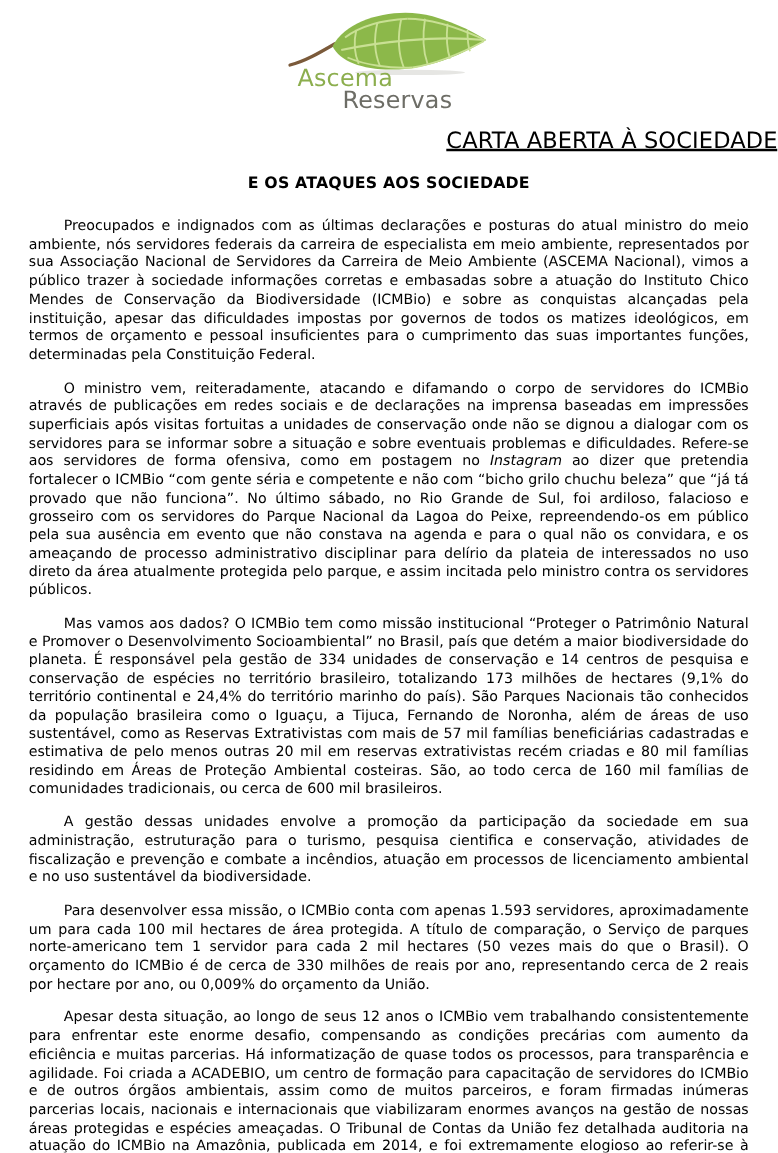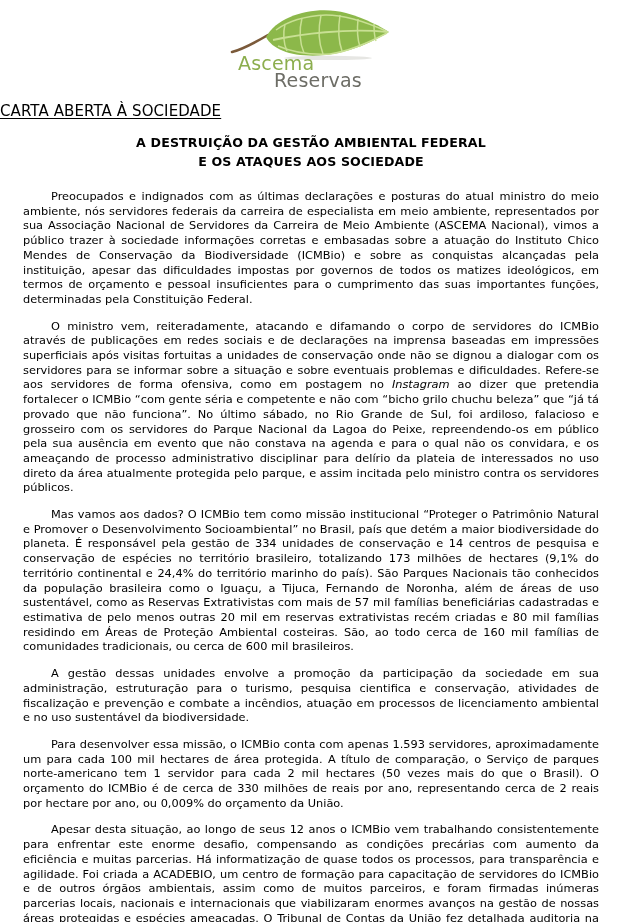--- a/index.html
+++ b/index.html
@@ -65,25 +65,26 @@
     top: 17px;
     font-family: "DejaVu Sans", "Liberation Sans", sans-serif;
     font-size: 19px;
     letter-spacing: 0.2px;
     color: #6d6d66;
     white-space: nowrap;
   }
 
   
   .doc-heading {
-    text-align: left;
+    text-align: right;
     margin: 8px 0 0 0;
-    font-size: 15px;
+    font-size: 18px;
     font-weight: 400;
     letter-spacing: 0.1px;
+    text-decoration: underline;
   }
   .doc-heading span {
     text-decoration: underline;
     text-underline-offset: 2px;
   }
   .doc-title {
     text-align: center;
     margin: 13px 0 0 0;
     font-size: 12.6px;
     font-weight: bold;
@@ -154,21 +155,20 @@
       </div>
 
     </div>
   </div>
 
   <h1 class="doc-heading">
     <span>CARTA ABERTA À SOCIEDADE</span>
   </h1>
 
   <h2 class="doc-title">
-    <span class="doc-title-line">A DESTRUIÇÃO DA GESTÃO AMBIENTAL FEDERAL</span>
     <span class="doc-title-line">E OS ATAQUES AOS SOCIEDADE</span>
   </h2>
 
   <div class="body-copy">
 
     <p class="para">Preocupados e indignados com as últimas declarações e posturas do atual ministro do meio ambiente, nós servidores federais da carreira de especialista em meio ambiente, representados por sua Associação Nacional de Servidores da Carreira de Meio Ambiente (ASCEMA Nacional), vimos a público trazer à sociedade informações corretas e embasadas sobre a atuação do Instituto Chico Mendes de Conservação da Biodiversidade (ICMBio) e sobre as conquistas alcançadas pela instituição, apesar das dificuldades impostas por governos de todos os matizes ideológicos, em termos de orçamento e pessoal insuficientes para o cumprimento das suas importantes funções, determinadas pela Constituição Federal.</p>
 
     <p class="para"><span>O ministro vem, reiteradamente, atacando e difamando o corpo de servidores do ICMBio através de publicações em redes sociais e de declarações na imprensa baseadas em impressões superficiais após visitas fortuitas a unidades de conservação onde não se dignou a dialogar com os servidores para se informar sobre a situação e sobre eventuais problemas e dificuldades. Refere-se aos servidores de forma ofensiva, como em postagem no </span><em class="it">Instagram</em><span> ao dizer que pretendia fortalecer o ICMBio “com gente séria e competente e não com “bicho grilo chuchu beleza” que “já tá provado que não funciona”. No último sábado, no Rio Grande de Sul, foi ardiloso, falacioso e grosseiro com os servidores do Parque Nacional da Lagoa do Peixe, repreendendo-os em público pela sua ausência em evento que não constava na agenda e para o qual não os convidara, e os ameaçando de processo administrativo disciplinar para delírio da plateia de interessados no uso direto da área atualmente protegida pelo parque, e assim incitada pelo ministro contra os servidores públicos.</span></p>
 
     <p class="para">Mas vamos aos dados? O ICMBio tem como missão institucional “Proteger o Patrimônio Natural e Promover o Desenvolvimento Socioambiental” no Brasil, país que detém a maior biodiversidade do planeta. É responsável pela gestão de 334 unidades de conservação e 14 centros de pesquisa e conservação de espécies no território brasileiro, totalizando 173 milhões de hectares (9,1% do território continental e 24,4% do território marinho do país). São Parques Nacionais tão conhecidos da população brasileira como o Iguaçu, a Tijuca, Fernando de Noronha, além de áreas de uso sustentável, como as Reservas Extrativistas com mais de 57 mil famílias beneficiárias cadastradas e estimativa de pelo menos outras 20 mil em reservas extrativistas recém criadas e 80 mil famílias residindo em Áreas de Proteção Ambiental costeiras. São, ao todo cerca de 160 mil famílias de comunidades tradicionais, ou cerca de 600 mil brasileiros.</p>

